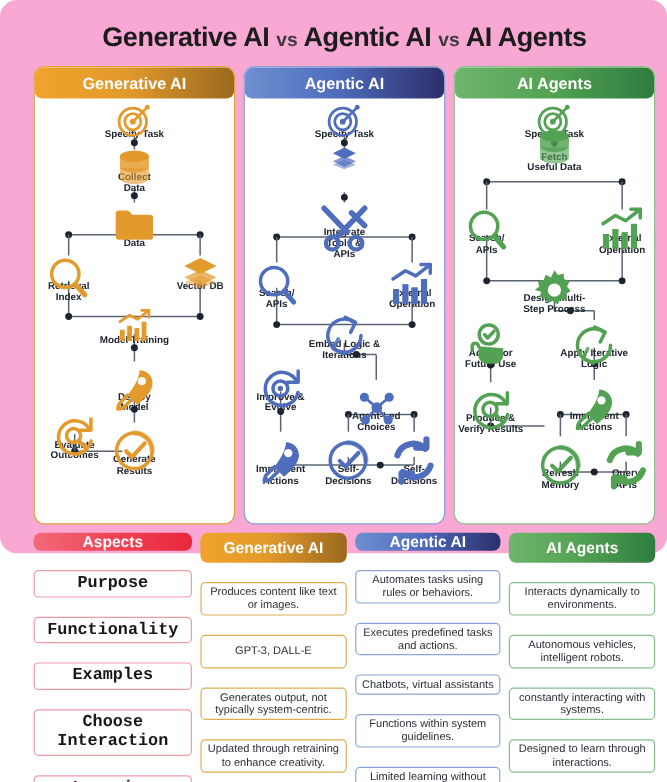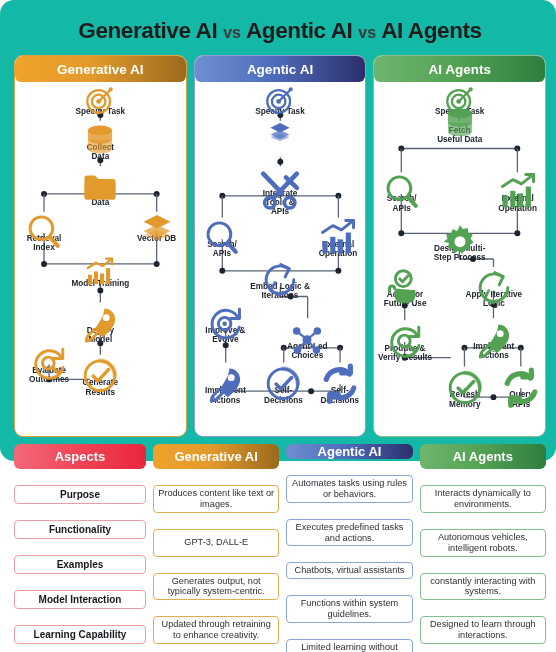--- a/index.html
+++ b/index.html
@@ -4,23 +4,23 @@
 <style>
   * { box-sizing: border-box; margin: 0; padding: 0; }
   body {
     width: 556px; height: 652px;
     font-family: "Liberation Sans", sans-serif;
     background: #ffffff;
     overflow: hidden;
   }
   .page {
     width: 556px; height: 461px;
-    background: #14b8a6;
+    background: #f9a8d4;
     border-radius: 14px;
-    padding: 8px 10px 6px 14px;
+    padding: 8px 10px 6px 28px;
     position: relative;
   }
   
   .title {
     text-align: center;
     font-size: 22.5px;
     font-weight: 800;
     color: #1c1c1c;
     letter-spacing: -0.4px;
     padding: 10px 0 11px 0;
@@ -94,21 +94,21 @@
     border: 1.2px solid #ccc;
     border-radius: 4px;
     background: #fff;
     display: flex; align-items: center; justify-content: center;
     text-align: center;
     padding: 2px 4px;
     font-size: 9.2px;
     line-height: 1.18;
     color: #2b2f36;
   }
-  .aspects .cell { border-color: #f09aa6; font-weight: 700; font-size: 10px; color: #16181c; }
+  .aspects .cell { border-color: #f09aa6; font-weight: 700; font-size: 14px; color: #16181c; font-family: Liberation Mono, monospace; }
   .gen .cell     { border-color: #dfae54; }
   .agt .cell     { border-color: #8ca5da; }
   .aia .cell     { border-color: #86bd8e; }
 </style>
 </head>
 <body>
 
 <div class="page">
 
   <div class="title">
@@ -582,21 +582,21 @@
         </div>
     </div>
   </div>
 
   <div class="table">
     <div class="tcol aspects">
       <div class="t-head">Aspects</div>
       <div class="cell">Purpose</div>
       <div class="cell">Functionality</div>
       <div class="cell">Examples</div>
-      <div class="cell">Model Interaction</div>
+      <div class="cell">Choose Interaction</div>
       <div class="cell">Learning Capability</div>
     </div>
     <div class="tcol gen">
       <div class="t-head">Generative AI</div>
       <div class="cell">Produces content like text or images.</div>
       <div class="cell">GPT-3, DALL-E</div>
       <div class="cell">Generates output, not typically system-centric.</div>
       <div class="cell">Updated through retraining to enhance creativity.</div>
     </div>
     <div class="tcol agt">

